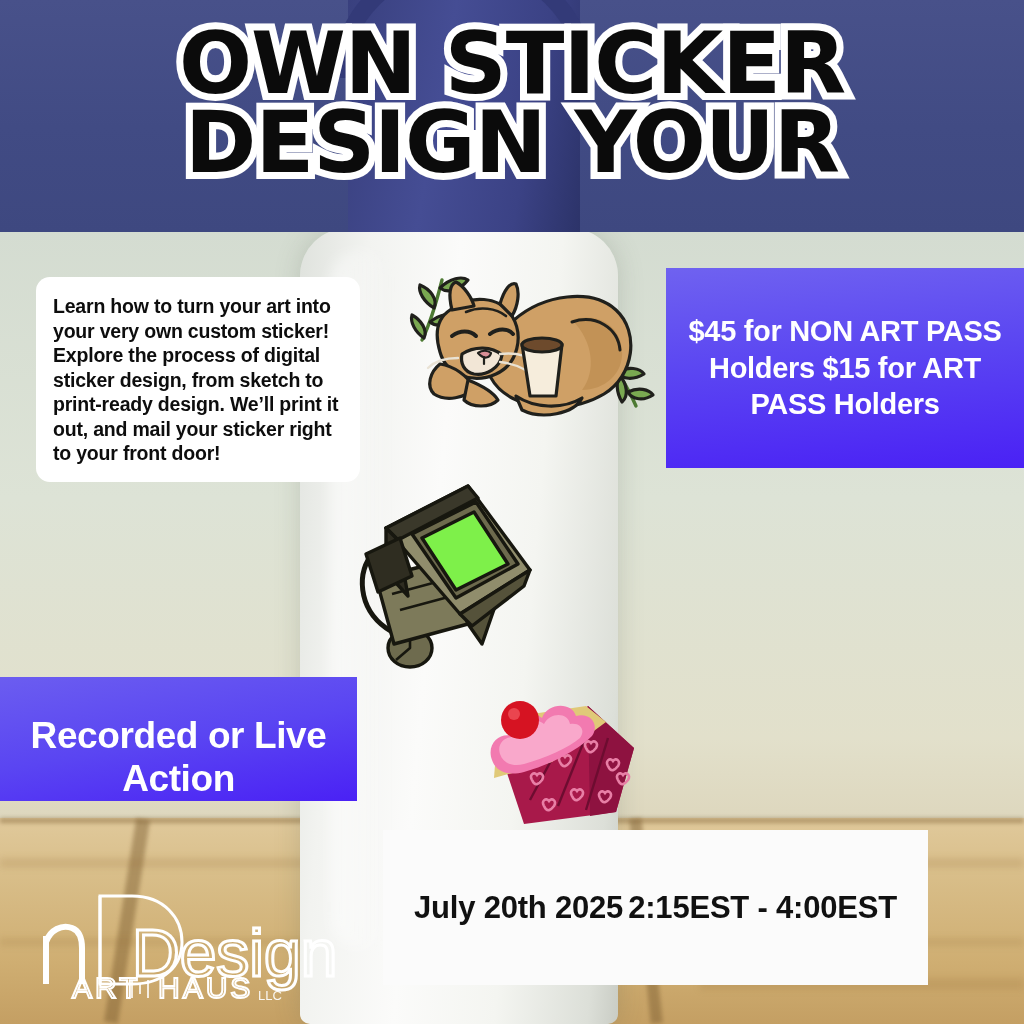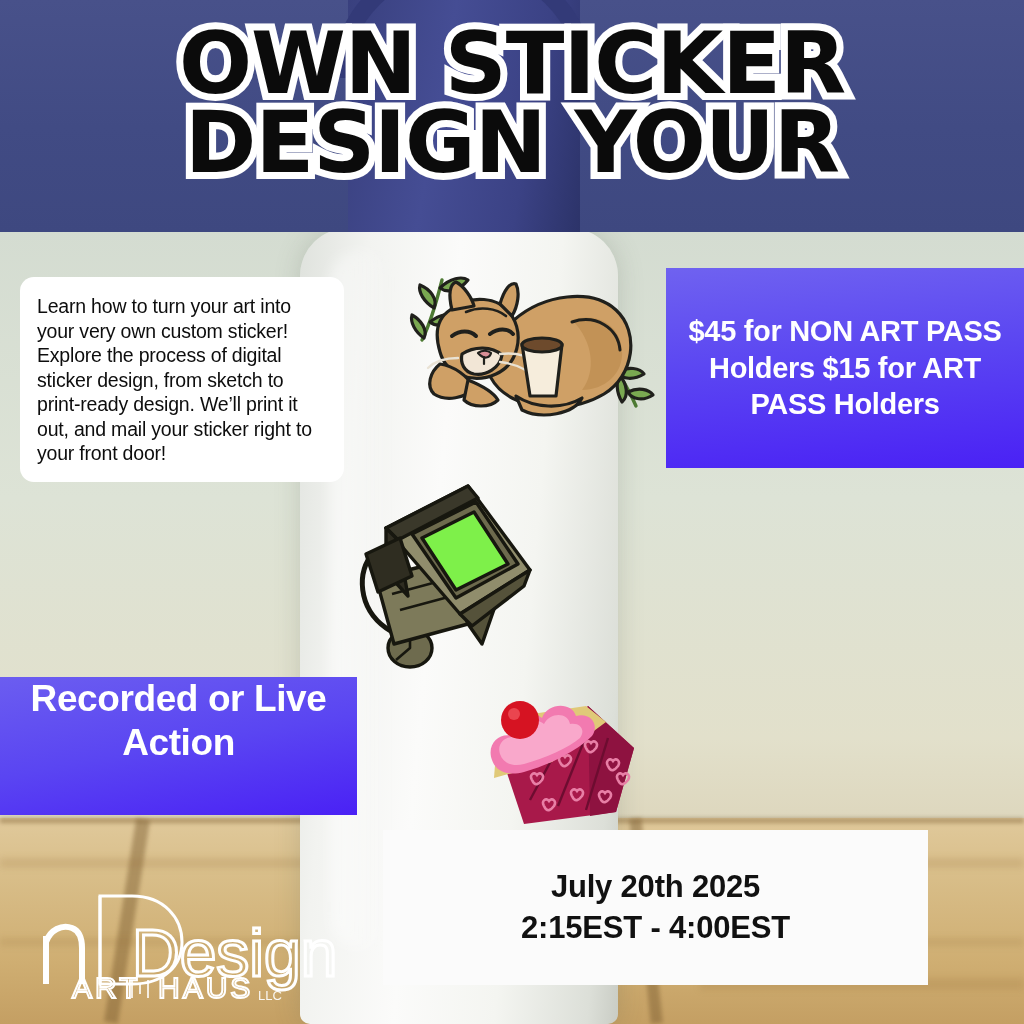--- a/index.html
+++ b/index.html
@@ -86,59 +86,59 @@
     line-height:.92;
     -webkit-text-stroke:14px #ffffff;
     paint-order:stroke fill;
     white-space:nowrap;
   }
   .title-l1 { font-size:86px; }
   .title-l2 { font-size:86px; margin-top:8px; }
 
   
   .desc-card {
-    position:absolute; left:20px; top:277px; width:324px;
+    position:absolute; left:36px; top:277px; width:324px;
     background:#ffffff;
     border-radius:14px;
     padding:17px 16px 16px 17px;
-    font-size:19.5px; font-weight:400; line-height:1.26;
+    font-size:19.5px; font-weight:700; line-height:1.26;
     color:#0d0d0d; letter-spacing:-.2px;
     z-index:8;
   }
 
   
   .price-box {
     position:absolute; left:666px; top:268px; width:358px; height:200px;
     background:linear-gradient(175deg,#6f62f0 0%,#5b46f2 45%,#4a21f5 100%);
     color:#fff;
     display:flex; align-items:center; justify-content:flex-start;
     text-align:center;
     font-size:29px; font-weight:700; line-height:1.26;
     letter-spacing:-.3px;
     padding:4px 12px;
     z-index:8;
   }
 
   
   .rec-box {
-    position:absolute; left:0; top:677px; width:357px; height:138px;
+    position:absolute; left:0; top:677px; width:357px; height:124px;
     background:linear-gradient(170deg,#6b5df0 0%,#5a45f2 50%,#4a21f5 100%);
     color:#fff;
-    display:flex; align-items:flex-start; justify-content:center;
+    display:flex; align-items:flex-end; justify-content:center;
     text-align:center;
     font-size:37px; font-weight:700; line-height:1.18;
     letter-spacing:-.4px;
     z-index:8;
   }
 
   
   .info-box {
     position:absolute; left:383px; top:830px; width:545px; height:155px;
     background:#fbfbfb;
-    display:flex; flex-direction:column; align-items:center; justify-content:center;
+    display:flex; flex-direction:row; align-items:center; justify-content:center;
     text-align:center; gap:5px;
     z-index:9;
   }
   .info-line { font-size:31px; font-weight:700; color:#111; letter-spacing:-.2px; }
   .info-line.url { font-size:32px; }
 
   
   .logo {
     position:absolute; left:36px; top:884px; width:300px; height:120px;
     z-index:8;

